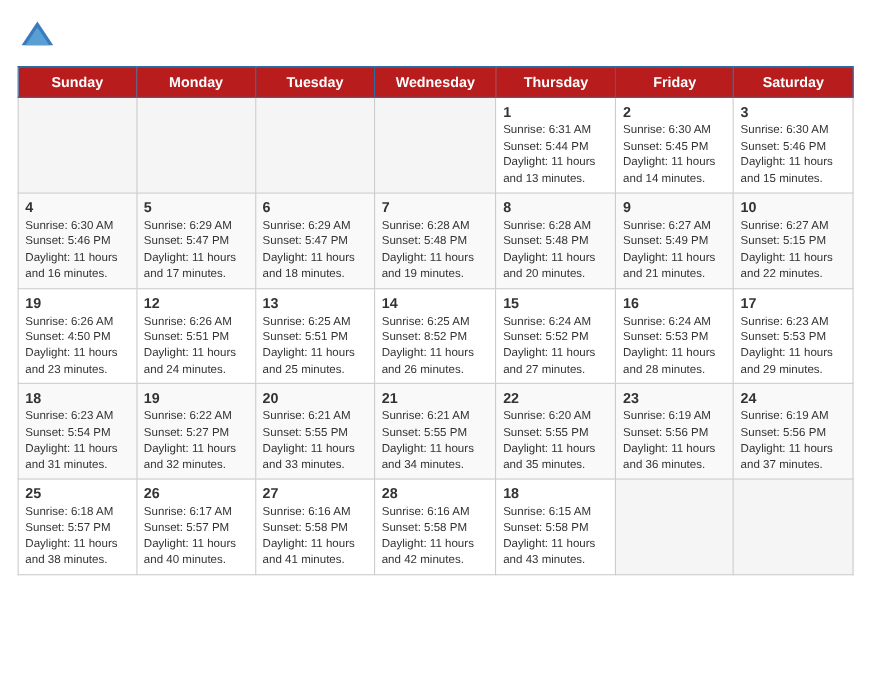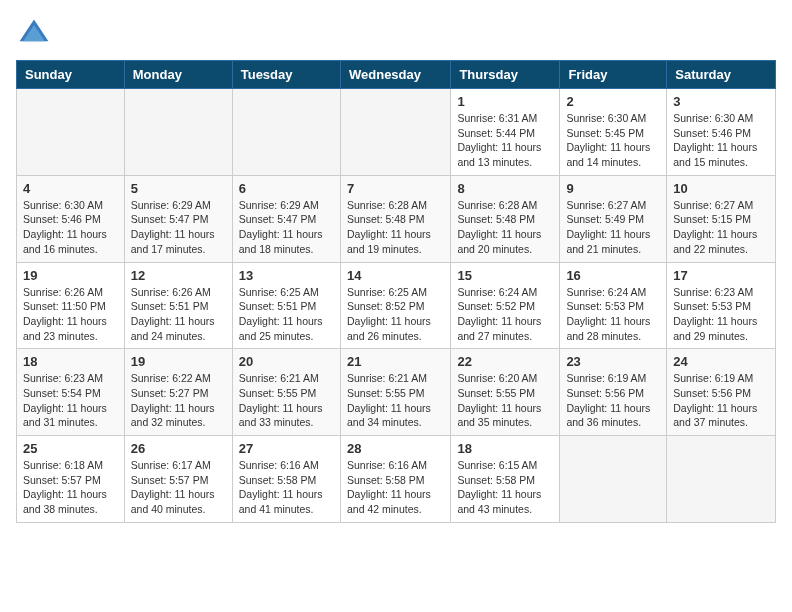--- a/index.html
+++ b/index.html
@@ -51,23 +51,23 @@
     .subtitle {
       font-size: 15px;
       color: #333;
     }
     .calendar {
       width: 100%;
       border-collapse: collapse;
       border: 1px solid #ccc;
     }
     .calendar th {
-      background-color: #0c4a6e;
+      background-color: #b91c1c;
       color: #fff;
-      text-align: left;
+      text-align: center;
       padding: 6px 8px;
       font-size: 13px;
       font-weight: bold;
       border: 1px solid #2d6aa0;
     }
     .calendar td {
       vertical-align: top;
       padding: 5px 6px;
       border: 1px solid #ccc;
       font-size: 11px;
@@ -193,21 +193,21 @@
           <span class="day-number">10</span>
           <div class="day-info">Sunrise: 6:27 AM
 Sunset: 5:15 PM
 Daylight: 11 hours and 22 minutes.</div>
         </td>
       </tr>
       <tr>
         <td>
           <span class="day-number">19</span>
           <div class="day-info">Sunrise: 6:26 AM
-Sunset: 11:50 PM
+Sunset: 4:50 PM
 Daylight: 11 hours and 23 minutes.</div>
         </td>
         <td>
           <span class="day-number">12</span>
           <div class="day-info">Sunrise: 6:26 AM
 Sunset: 5:51 PM
 Daylight: 11 hours and 24 minutes.</div>
         </td>
         <td>
           <span class="day-number">13</span>

